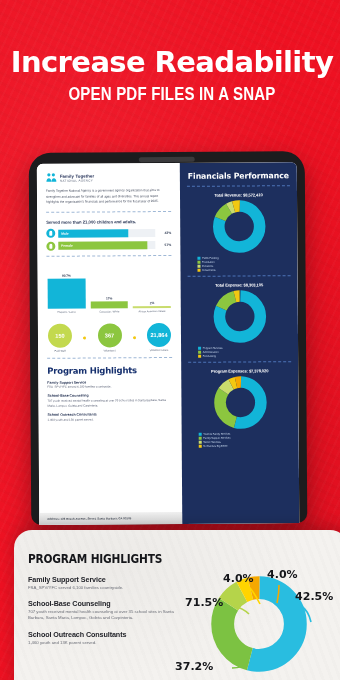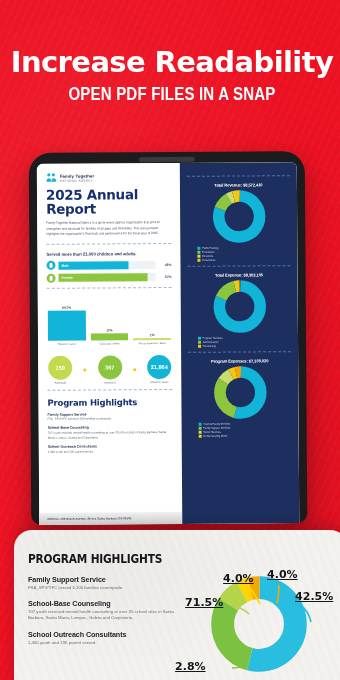--- a/index.html
+++ b/index.html
@@ -150,21 +150,21 @@
     font-size:11.5px; font-weight:bold; color:#15161a; letter-spacing:-.2px;
     transform:scaleX(.92); transform-origin:left; margin-bottom:9px;
     font-family:"DejaVu Sans","Liberation Sans",sans-serif;
   }
   .ci{ margin-bottom:8px; }
   .ci b{ display:block; font-size:7.2px; color:#23242a; font-weight:bold; letter-spacing:-.1px; margin-bottom:1px;}
   .ci span{ display:block; font-size:4.3px; color:#6a6d76; line-height:1.45;}
   .card-right{ flex:1; position:relative; z-index:2; }
   .big-donut{ position:absolute; left:24px; top:24px; }
   .plab{ position:absolute; font-size:11px; font-weight:bold; color:#15161a;
-         font-family:"DejaVu Sans","Liberation Sans",sans-serif; white-space:nowrap;text-decoration:underline;}
+         font-family:"DejaVu Sans","Liberation Sans",sans-serif; white-space:nowrap;}
 </style>
 </head>
 <body>
 
 <div class="bg-texture"></div>
 
 <div class="headline">
   <h1>Increase Readability</h1>
   <h2>OPEN PDF FILES IN A SNAP</h2>
 </div>
@@ -180,21 +180,20 @@
             <circle cx="15" cy="4" r="3.2" fill="#12b5d8"></circle>
           <path d="M1 18c0-4 2.2-7 5-7s5 3 5 7z" fill="#12b5d8"></path>
           <path d="M11 18c0-4 2.2-7 5-7s5 3 5 7z" fill="#12b5d8"></path>
         </svg>
         <div class="brand-txt">
           <b>Family Together</b>
           <span>NATIONAL AGENCY</span>
         </div>
       </div>
 
-      <div class="report-title">2025 Annual Report</div>
       <div class="intro">Family Together National Agency is a government agency organization that aims to strengthen and advocate for families of all ages and diversities. This annual report highlights the organization's financials and performance for the fiscal year of 2025.</div>
       <div class="rule"></div>
 
       <div class="served-label">Served more than 21,000 children and adults.</div>
 
       <div class="gbar">
         <div class="gicon m">
             <i></i>
           </div>
         <div class="gtrack">
@@ -262,20 +261,21 @@
       </div>
       <div class="ph-item">
         <b>School Outreach Consultants</b>
         <span>1,460 youth and 13K parent served.</span>
       </div>
 
       <div class="page-foot">Address: 123 Beach Avenue, Street, Santa Barbara, CA 93105</div>
     </div>
 
     <div class="page-right">
+      <div class="fin-title">Financials Performance</div>
       <div class="rule-l"></div>
 
       <div class="fin-block">
         <div class="fin-head">Total Revenue: $8,572,410</div>
         <div class="donut-wrap">
           <svg width="62" height="54" viewBox="0 0 42 42">
             <circle cx="21" cy="21" r="15.9" fill="transparent" stroke="#12b5d8" stroke-width="9" stroke-dasharray="80.7 19.3" stroke-dashoffset="25"></circle>
             <circle cx="21" cy="21" r="15.9" fill="transparent" stroke="#8cc63f" stroke-width="9" stroke-dasharray="10.5 89.5" stroke-dashoffset="-55.7"></circle>
             <circle cx="21" cy="21" r="15.9" fill="transparent" stroke="#c9dc6d" stroke-width="9" stroke-dasharray="3.9 96.1" stroke-dashoffset="-66.2"></circle>
             <circle cx="21" cy="21" r="15.9" fill="transparent" stroke="#f2c811" stroke-width="9" stroke-dasharray="4.9 95.1" stroke-dashoffset="-70.1"></circle>
@@ -393,18 +393,18 @@
       <circle cx="21" cy="21" r="15.9" fill="transparent" stroke="#f5a800" stroke-width="10" stroke-dasharray="4 96" stroke-dashoffset="-71"></circle>
     </svg>
     <svg width="150" height="150" viewBox="0 0 150 150" style="position:absolute;left:0;top:0;">
       <path d="M112 52 C120 58,122 62,124 70" stroke="#29bde0" stroke-width="1.6" fill="none"></path>
       <path d="M45 116 C52 116,58 114,62 110" stroke="#7cc242" stroke-width="1.6" fill="none"></path>
       <path d="M47 54 C54 56,58 58,62 62" stroke="#b5d44a" stroke-width="1.6" fill="none"></path>
       <path d="M63 36 C68 42,70 46,73 52" stroke="#ffd400" stroke-width="1.6" fill="none"></path>
       <path d="M92 33 C92 42,91 46,90 51" stroke="#f5a800" stroke-width="1.6" fill="none"></path>
     </svg>
     <div class="plab" style="left:108px;top:38px;">42.5%</div>
-    <div class="plab" style="left:-12px;top:108px;">2.8%</div>
+    <div class="plab" style="left:-12px;top:108px;">37.2%</div>
     <div class="plab" style="left:-2px;top:44px;">71.5%</div>
     <div class="plab" style="left:36px;top:20px;">4.0%</div>
     <div class="plab" style="left:80px;top:16px;">4.0%</div>
   </div>
 </div>
 
 </body></html>

